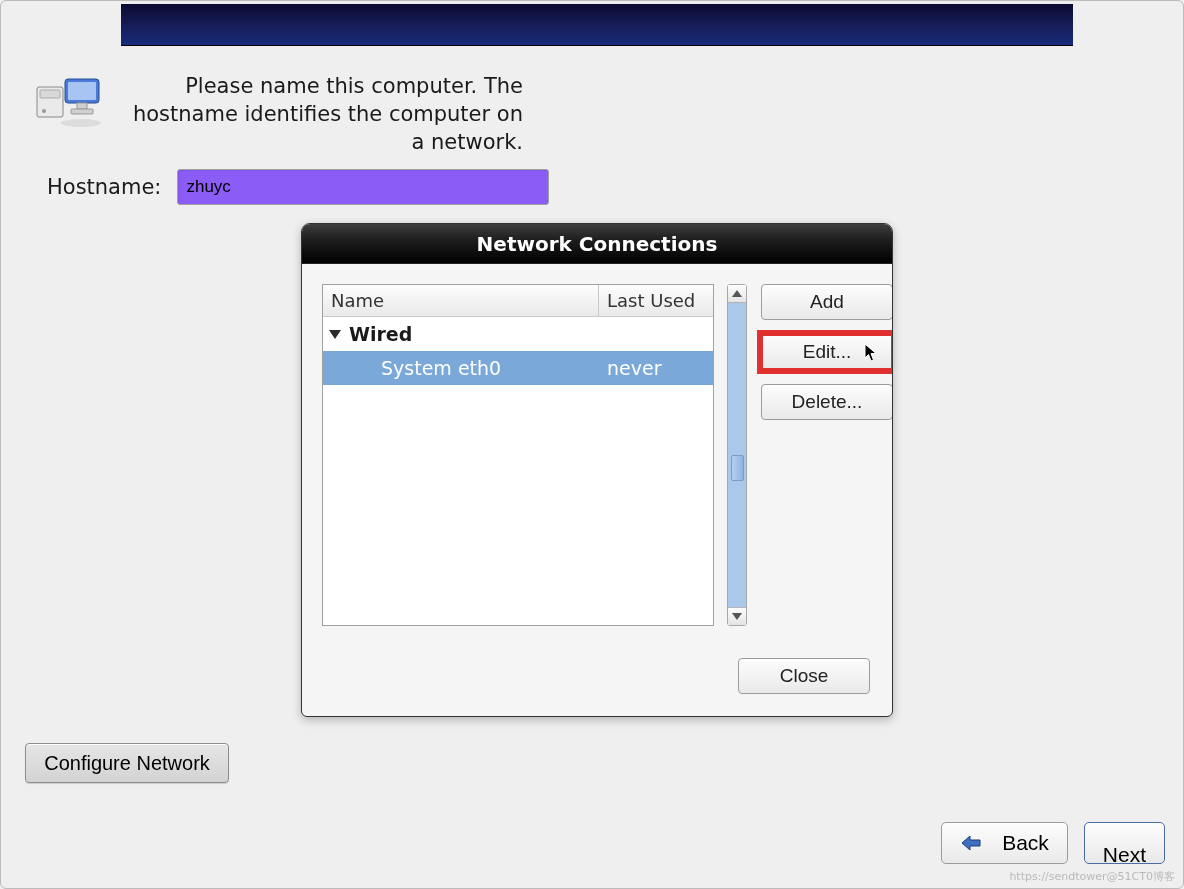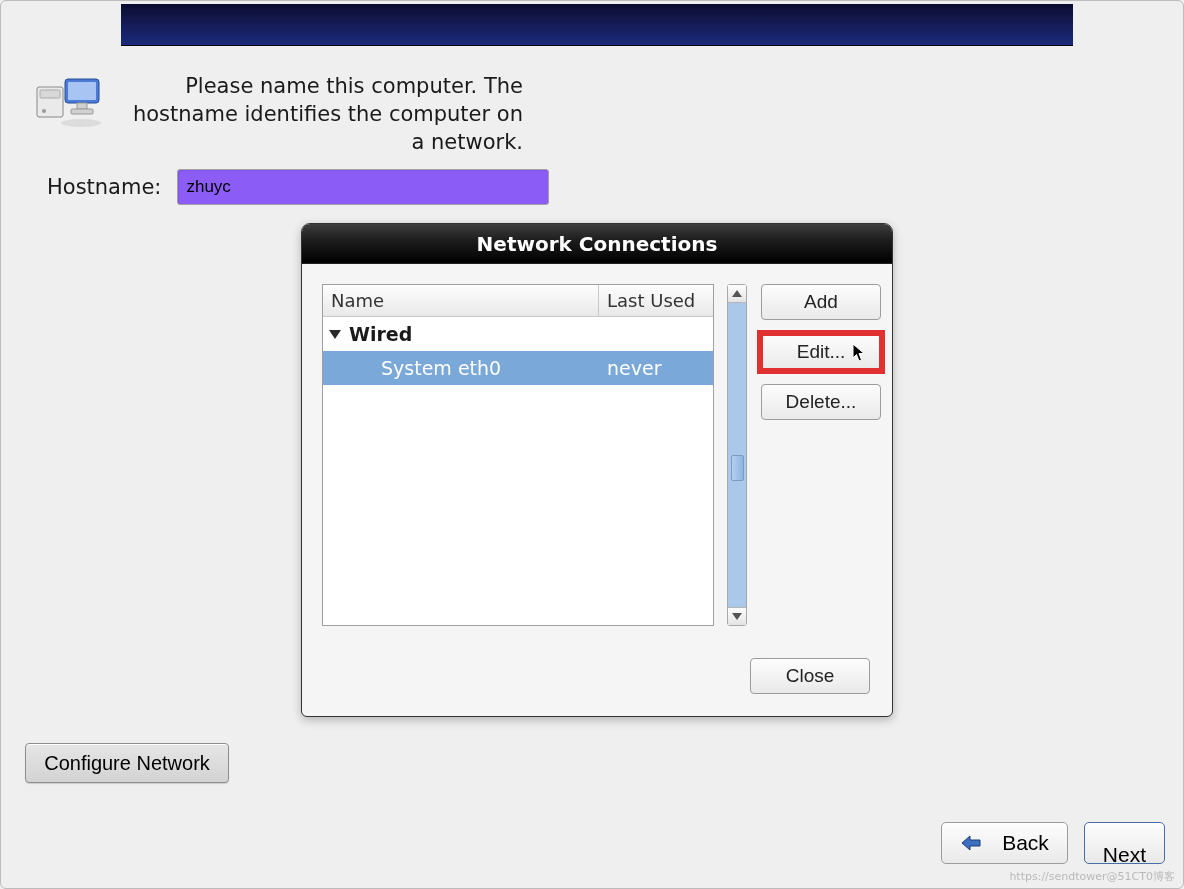--- a/index.html
+++ b/index.html
@@ -178,21 +178,21 @@
     .sb-arrow {
       width:0;height:0; border-left:5px solid transparent; border-right:5px solid transparent;
     }
     .sb-up { border-bottom:7px solid #555; }
     .sb-down { border-top:7px solid #555; }
 
     .side-buttons {
       display:flex; flex-direction:column; gap:14px;
     }
     .btn {
-      width: 120px;
+      width: 132px;
       height: 36px;
       font-size: 19px;
       color: #222;
       background: linear-gradient(to bottom, #fdfdfd, #e9e9e9);
       border: 1px solid #9c9c9c;
       border-radius: 4px;
       cursor: pointer;
       display:flex; align-items:center; justify-content:center;
       position: relative;
     }

